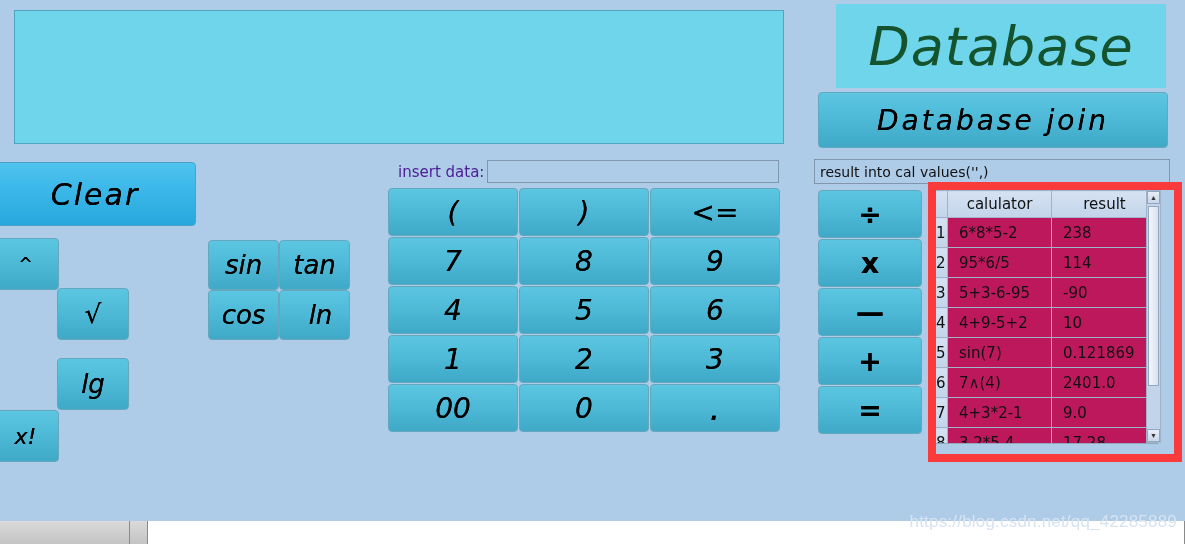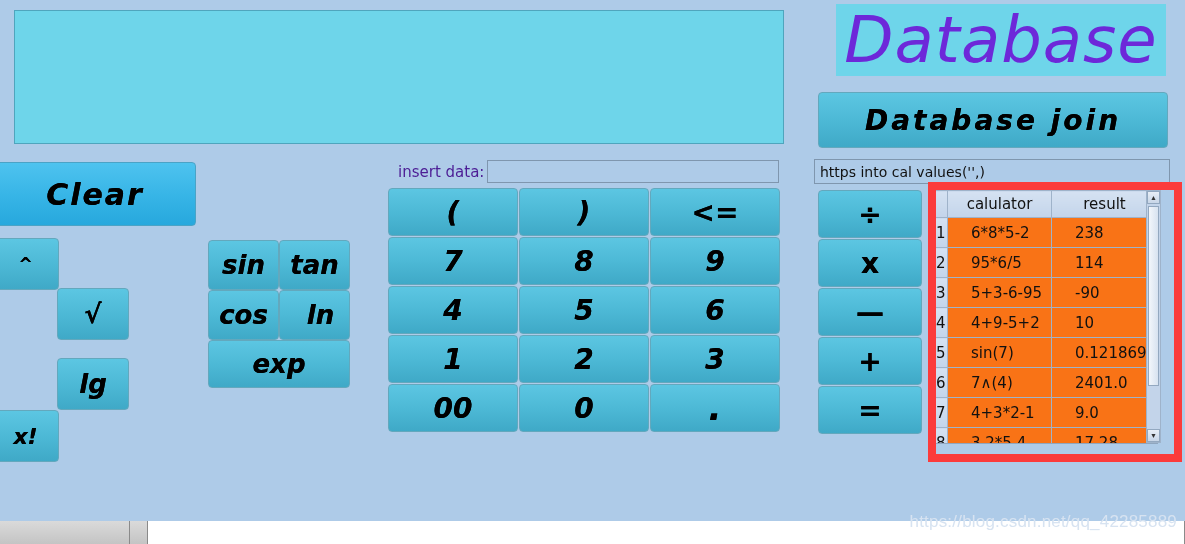--- a/index.html
+++ b/index.html
@@ -19,44 +19,44 @@
   
   .btn{
     position:absolute;
     background:linear-gradient(to bottom,#5cc6e2 0%,#4db9d6 50%,#3fa9c7 100%);
     border:1px solid #63a8bd;
     border-radius:4px;
     box-sizing:border-box;
     color:#000;
     font-family:"DejaVu Sans", sans-serif;
     font-style:italic;
-    font-weight:700;
+    font-weight:400;
     display:flex;align-items:center;justify-content:center;
     user-select:none;
     text-shadow:0 0 0 #000;
     cursor:default;
   }
 
   
   #display{
     position:absolute;left:14px;top:10px;width:770px;height:134px;
     background:#6ed5ea;
     border:1px solid #4fa5bd;
     box-sizing:border-box;
   }
 
   
   #db-title{
-    position:absolute;left:836px;top:4px;width:330px;height:72px;
+    position:absolute;left:836px;top:4px;width:330px;height:84px;
     background:#6ed5ea;
     display:flex;align-items:center;justify-content:center;
     font-family:"DejaVu Sans", sans-serif;
     font-style:italic;
-    font-size:64px;
-    color:#6d28d9;
+    font-size:54px;
+    color:#14532d;
     letter-spacing:1px;
   }
   #db-join{
     position:absolute;left:818px;top:92px;width:350px;height:56px;
     font-size:28px;
     letter-spacing:3px;
   }
 
   
   #sql-field{
@@ -157,22 +157,22 @@
     background:linear-gradient(to bottom,#d5e2f2 0%,#c3d4ea 100%);
     border:1px solid #9fb3ca;
     height:24px;
     font-weight:400;
     font-size:15px;
     color:#111;
   }
   table.grid td{
     border:1px solid #9fb3ca;
     height:29px;
-    padding:0 0 0 23px;
-    background:#f97316;
+    padding:0 0 0 11px;
+    background:#be185d;
     white-space:nowrap;
     overflow:hidden;
   }
   table.grid td.idx{
     width:10px;padding:0;text-align:right;
     background:linear-gradient(to bottom,#d5e2f2 0%,#c3d4ea 100%);
     padding-right:2px;
   }
   col.cidx{width:12px;}
   col.ccalc{width:104px;}
@@ -246,35 +246,34 @@
 <body>
 
 <div id="app">
 
   <div id="display"></div>
 
   <div id="db-title">Database</div>
 
   <div class="btn" id="db-join">Database join</div>
 
-  <div id="sql-field">https into cal values('',)</div>
+  <div id="sql-field">result into cal values('',)</div>
 
   <div class="btn" id="clear-btn">Clear</div>
 
   <div class="btn" id="btn-pow">^</div>
   <div class="btn" id="btn-sqrt">√</div>
   <div class="btn" id="btn-lg">lg</div>
   <div class="btn" id="btn-fact">x!</div>
 
   <div id="trig">
     <div class="btn" id="btn-sin">sin</div>
     <div class="btn" id="btn-tan">tan</div>
     <div class="btn" id="btn-cos">cos</div>
     <div class="btn" id="btn-ln">ln</div>
-    <div class="btn" id="btn-exp">exp</div>
   </div>
 
   <div id="insert-label">insert data:</div>
   <div id="insert-input"></div>
 
   <div id="keypad">
     <div class="btn r0 c0">(</div>
     <div class="btn r0 c1">)</div>
     <div class="btn r0 c2">&lt;=</div>
     <div class="btn r1 c0">7</div>

